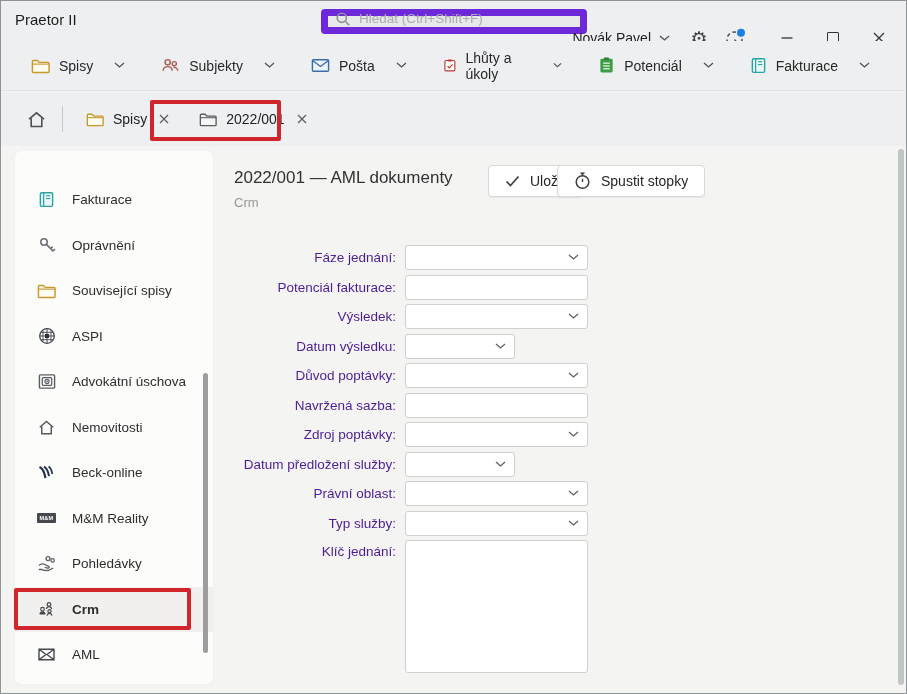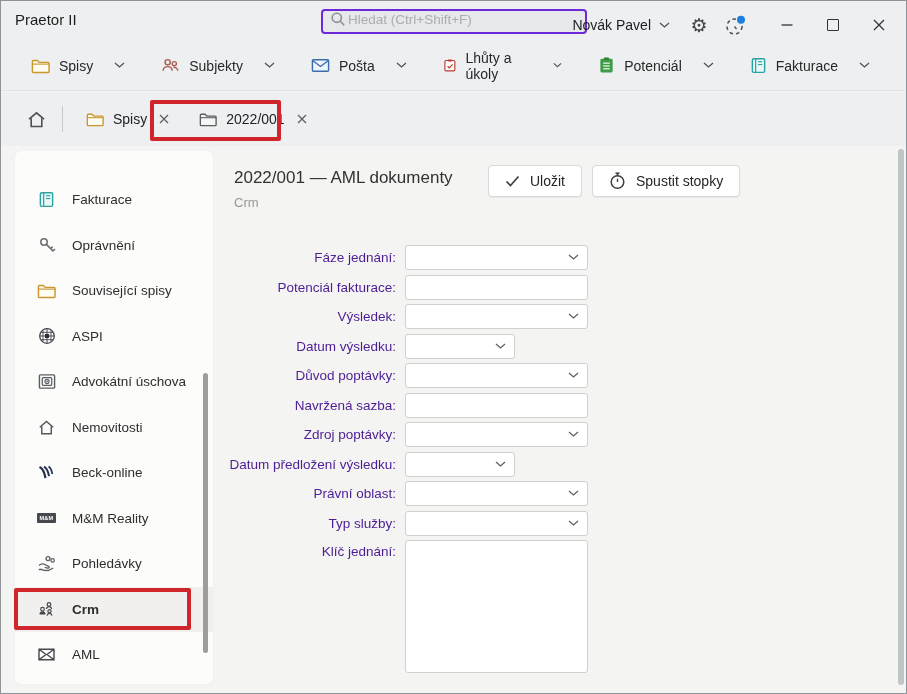--- a/index.html
+++ b/index.html
@@ -2,26 +2,26 @@
 <html><head>
 <meta charset="utf-8">
 <style>
   html,body{margin:0;padding:0;background:#dfe1e2;font-family:"Liberation Sans",sans-serif;}
   .window{position:relative;width:907px;height:694px;box-sizing:border-box;border:1px solid #8e9398;
           background:#f4f4f2;overflow:hidden;color:#2b2b2b;}
   
   .titlebar{position:absolute;left:0;top:0;right:0;height:40px;background:#edeff1;}
   .app-title{position:absolute;left:14px;top:10px;font-size:15px;color:#1e1e1e;text-align:right;}
   .searchbox{position:absolute;left:320px;top:8px;width:266px;height:25px;box-sizing:border-box;
-             background:#e6e8e9;border:2px solid #6d28d9;border-radius:4px;display:flex;align-items:flex-start;
-             padding:0 7px;gap:0;}
+             background:#e6e8e9;border:7px solid #6d28d9;border-radius:4px;display:flex;align-items:flex-end;
+             padding:0 7px;gap:6px;}
   .searchbox input{flex:1;border:none;background:transparent;outline:none;font-size:13.5px;
              font-family:"Liberation Sans",sans-serif;color:#333;}
   .searchbox input::placeholder{color:#a9aeb3;}
-  .tb-right{position:absolute;right:10px;top:4px;height:40px;display:flex;align-items:center;}
+  .tb-right{position:absolute;right:10px;top:17px;height:40px;display:flex;align-items:center;}
   .user-menu{display:flex;align-items:center;gap:8px;font-size:14px;color:#1f1f1f;margin-right:16px;cursor:default;}
   .tb-icon{width:26px;height:26px;display:flex;align-items:center;justify-content:center;margin-right:10px;}
   .gear-glyph{font-size:19px;color:#3f4448;line-height:1;}
   .wc{width:34px;height:30px;display:flex;align-items:center;justify-content:center;margin-left:12px;}
   .wc-max-rect{width:10px;height:10px;border:1.4px solid #333;border-radius:1px;}
   
   .menubar{position:absolute;top:40px;left:0;right:0;height:50px;background:#edeff1;display:flex;
            align-items:center;padding-left:30px;border-bottom:1px solid #e0e2e3;box-sizing:border-box;}
   .menu-item{display:flex;align-items:center;gap:9px;margin-right:36px;font-size:14px;color:#282828;}
   .menu-item .chev{margin-left:12px;}
@@ -40,21 +40,21 @@
   .side-item .s-icon{width:21px;display:flex;justify-content:center;}
   .side-item.active{font-weight:bold;background:#f1f0ee;}
   .side-scroll{position:absolute;right:5px;top:222px;width:5px;height:280px;background:#9d9d9d;border-radius:3px;}
   .win-scroll{position:absolute;right:2px;top:3px;width:6px;height:536px;background:#c0c5c5;border-radius:3px;}
   .page-title{position:absolute;left:233px;top:22px;font-size:17px;color:#323232;}
   .page-subtitle{position:absolute;left:233px;top:49px;font-size:13px;color:#979797;}
   .btn{position:absolute;top:19px;height:32px;display:flex;align-items:center;gap:10px;padding:0 16px;
        background:#fff;border:1px solid #d9d9d7;border-radius:4px;font-size:14px;color:#262626;
        box-sizing:border-box;box-shadow:0 1px 1px rgba(0,0,0,.05);}
   .btn-save{left:487px;}
-  .btn-timer{left:591px;}
+  .btn-timer{left:556px;}
   
   .form{position:absolute;left:223px;top:99px;}
   .form-row{display:flex;align-items:center;margin-bottom:4.5px;}
   .form-row.top{align-items:flex-start;}
   .form-label{width:172px;text-align:right;padding-right:9px;font-size:13.5px;color:#4c1d95;flex:none;}
   .form-row.top .form-label{padding-top:4px;}
   .ctl{width:183px;height:25px;box-sizing:border-box;background:#fff;border:1px solid #d2d0ce;border-radius:3px;}
   .ctl.select{display:flex;align-items:center;justify-content:flex-end;padding-right:8px;}
   .ctl.date{width:110px;}
   input.ctl{outline:none;padding:0 6px;font-family:"Liberation Sans",sans-serif;font-size:13px;}
@@ -419,21 +419,21 @@
       <div class="form-row">
         <span class="form-label">Zdroj poptávky:</span>
         <div class="ctl select">
           <svg width="11" height="7" viewBox="0 0 11 7">
               <path d="M1 1l4.5 4L10 1" fill="none" stroke="#5c6063" stroke-width="1.3"></path>
             </svg>
         </div>
       </div>
 
       <div class="form-row">
-        <span class="form-label">Datum předložení výsledku:</span>
+        <span class="form-label">Datum předložení služby:</span>
         <div class="ctl select date">
           <svg width="11" height="7" viewBox="0 0 11 7">
               <path d="M1 1l4.5 4L10 1" fill="none" stroke="#5c6063" stroke-width="1.3"></path>
             </svg>
         </div>
       </div>
 
       <div class="form-row">
         <span class="form-label">Právní oblast:</span>
         <div class="ctl select">

